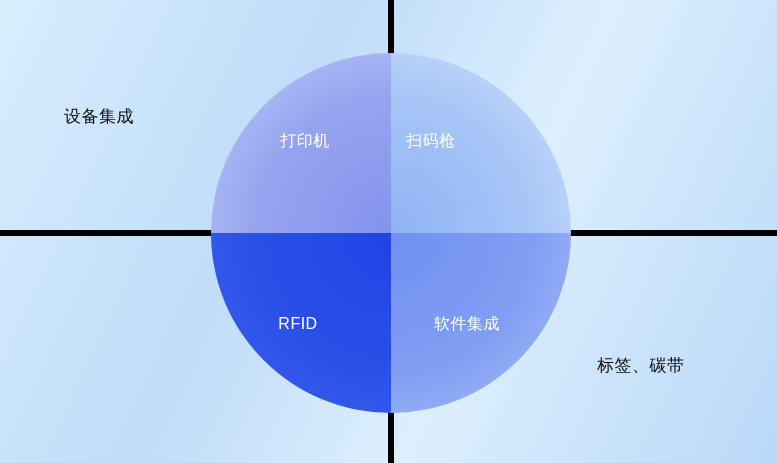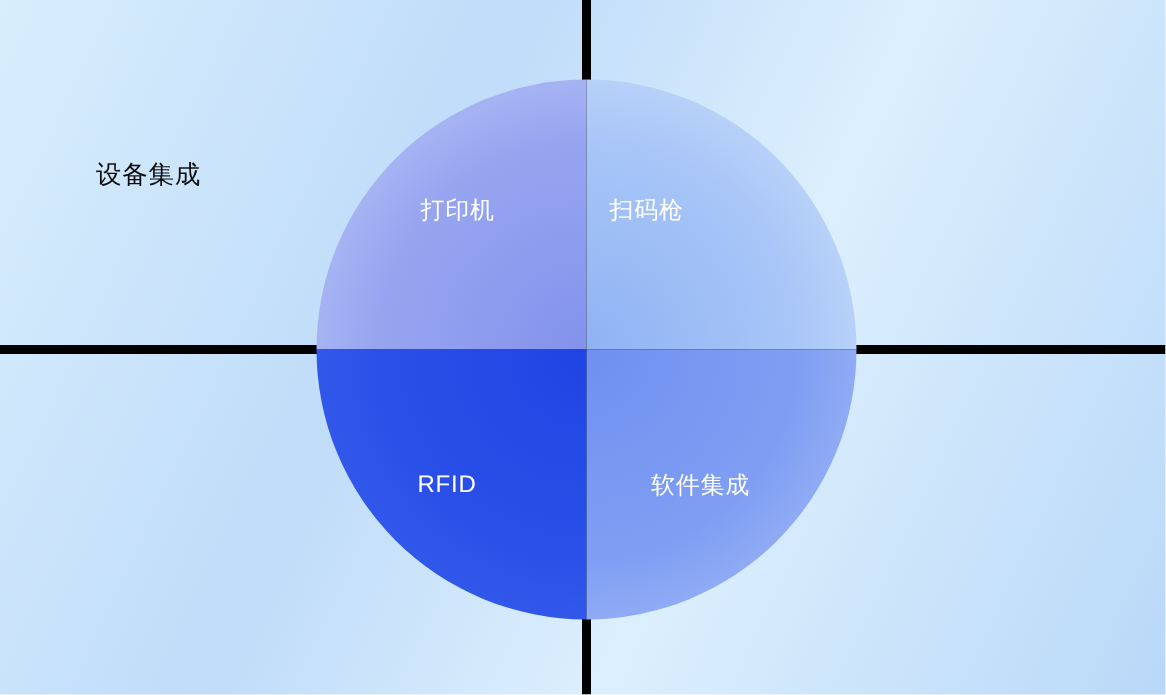--- a/index.html
+++ b/index.html
@@ -104,20 +104,21 @@
 </style>
 </head>
 <body>
 
 <div class="stage">
 
   <div class="divider divider-h"></div>
   <div class="divider divider-v"></div>
 
   <div class="corner-label c-tl">设备集成</div>
+  <div class="corner-label c-br">标签、碳带</div>
 
   <div class="big-circle">
     <div class="q q-tl"></div>
     <div class="q q-tr"></div>
     <div class="q q-bl"></div>
     <div class="q q-br"></div>
 
     <div class="seg-label l-tl">打印机</div>
     <div class="seg-label l-tr">扫码枪</div>
     <div class="seg-label l-bl">RFID</div>

